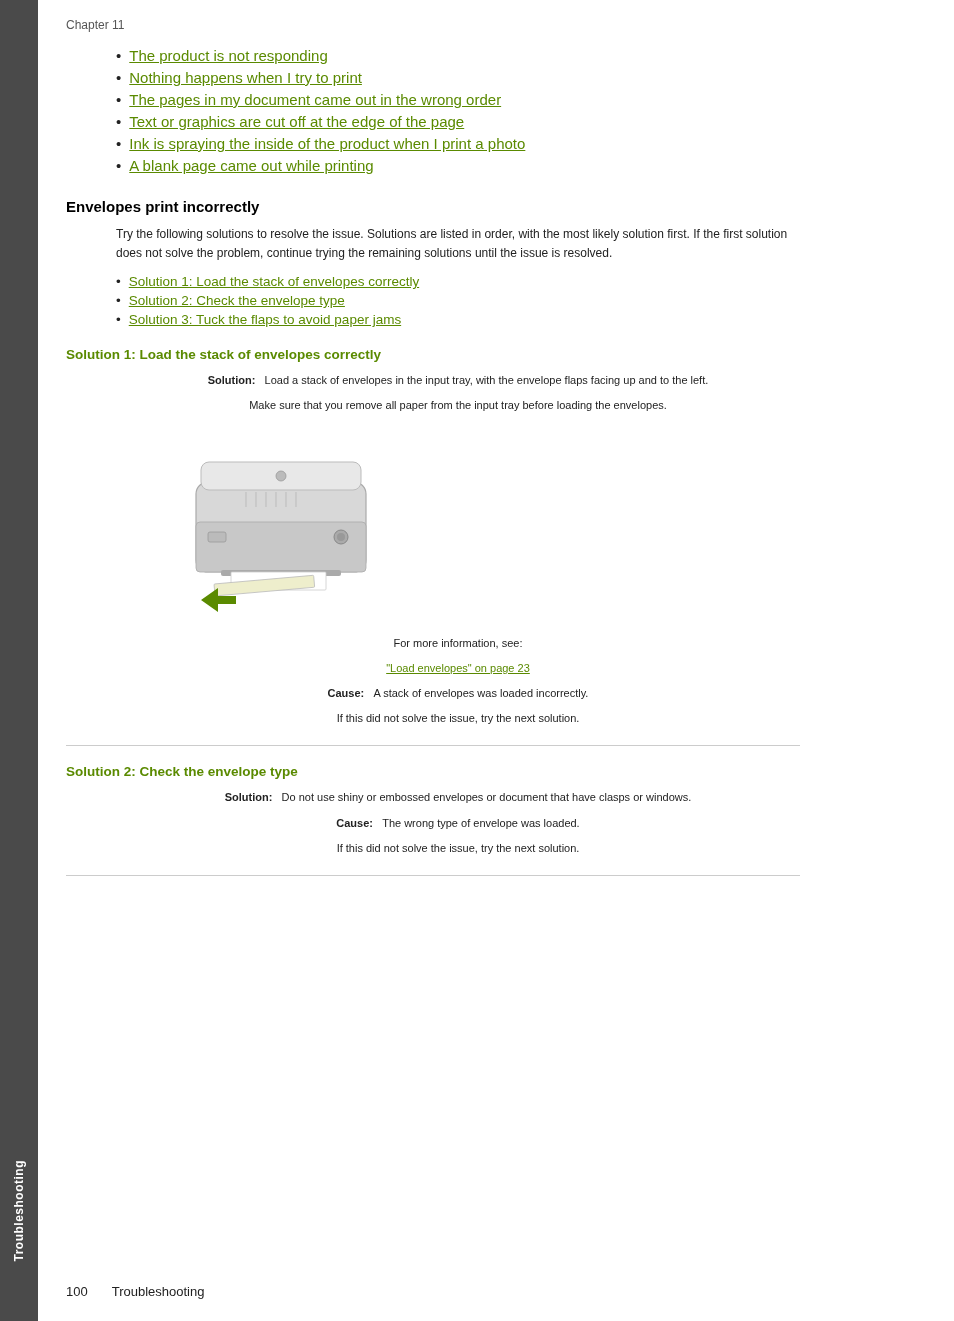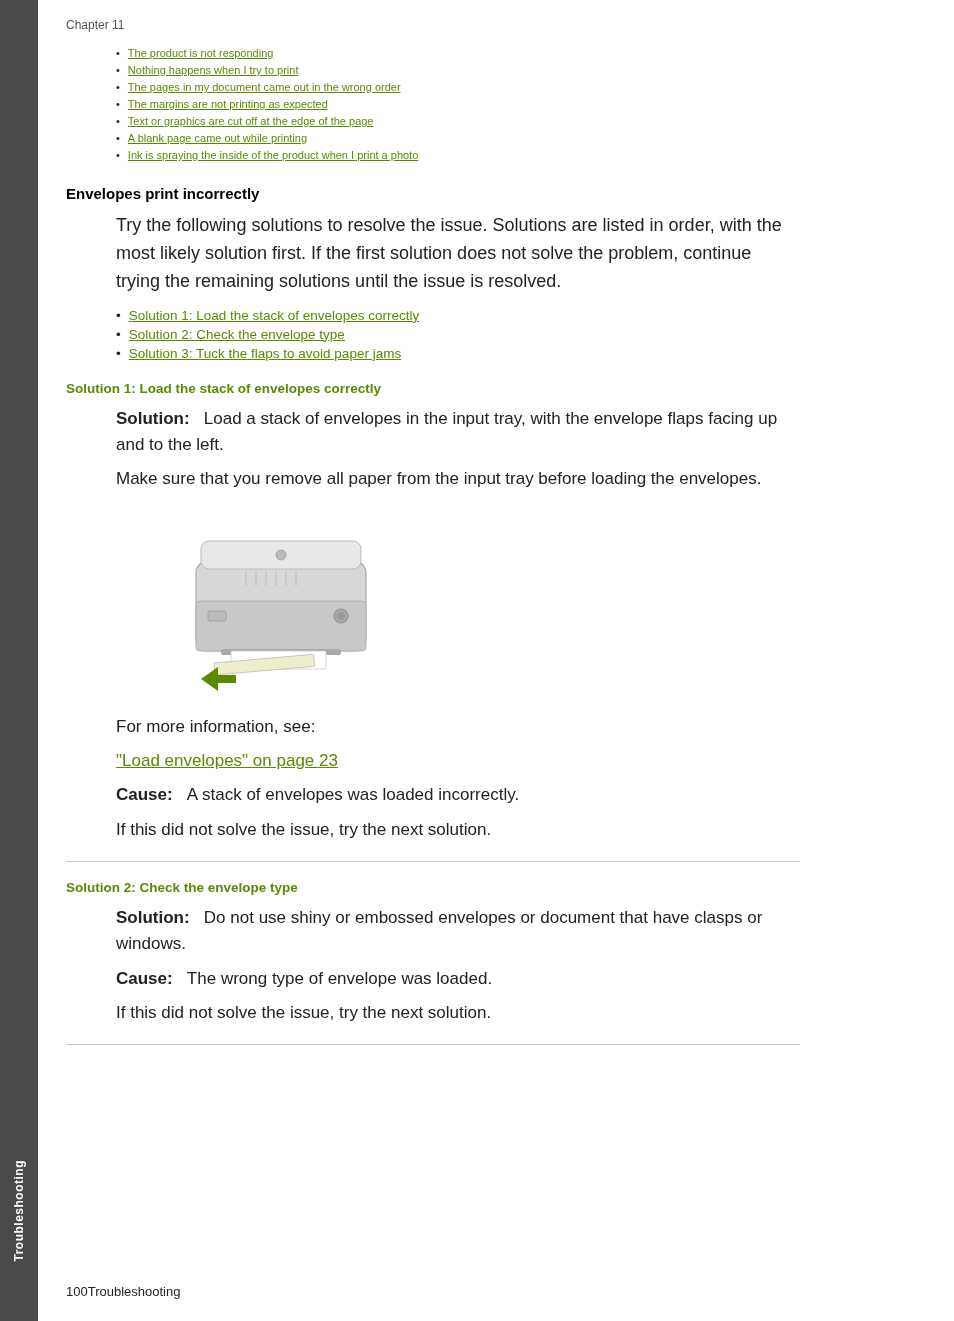--- a/index.html
+++ b/index.html
@@ -58,21 +58,21 @@
     .toc-list {
       list-style: none;
       margin-left: 50px;
       margin-bottom: 24px;
     }
 
     .toc-list li {
       display: flex;
       align-items: flex-end;
       margin-bottom: 4px;
-      font-size: 11px;
+      font-size: 15px;
     }
 
     .toc-list li::before {
       content: "•";
       color: #222;
       margin-right: 8px;
       flex-shrink: 0;
       margin-top: 1px;
     }
 
@@ -84,21 +84,21 @@
 
     
     .section-heading {
       color: #000000;
       font-size: 15px;
       font-weight: bold;
       margin-bottom: 10px;
     }
 
     .section-intro {
-      font-size: 18px;
+      font-size: 12px;
       line-height: 1.55;
       margin-bottom: 12px;
       margin-left: 50px;
     }
 
     .sub-toc-list {
       list-style: none;
       margin-left: 50px;
       margin-bottom: 20px;
     }
@@ -133,23 +133,24 @@
       font-weight: bold;
       margin-bottom: 10px;
     }
 
     .solution-body {
       margin-left: 50px;
       margin-bottom: 10px;
     }
 
     .solution-body p {
-      font-size: 17px;
+      font-size: 11px;
       line-height: 1.55;
       margin-bottom: 8px;
+      text-align: center;
     }
 
     .bold-label {
       font-weight: bold;
     }
 
     .link-text {
       color: #5a8a00;
       text-decoration: underline;
       cursor: pointer;
@@ -177,21 +178,21 @@
 
     
     .page-footer {
       position: absolute;
       bottom: 22px;
       left: 28px;
       font-size: 13px;
       color: #222;
       display: flex;
       align-items: center;
-      gap: 0;
+      gap: 24px;
     }
 
     .page-number {
       font-size: 13px;
       color: #222;
     }
 
     .footer-label {
       font-size: 13px;
       color: #222;
@@ -214,30 +215,27 @@
       <li>
           <a>The product is not responding</a>
         </li>
       <li>
           <a>Nothing happens when I try to print</a>
         </li>
       <li>
           <a>The pages in my document came out in the wrong order</a>
         </li>
       <li>
-          <a>The margins are not printing as expected</a>
-        </li>
-      <li>
           <a>Text or graphics are cut off at the edge of the page</a>
         </li>
       <li>
+          <a>Ink is spraying the inside of the product when I print a photo</a>
+        </li>
+      <li>
           <a>A blank page came out while printing</a>
-        </li>
-      <li>
-          <a>Ink is spraying the inside of the product when I print a photo</a>
         </li>
     </ul>
 
     <div class="section-heading">Envelopes print incorrectly</div>
 
     <p class="section-intro">Try the following solutions to resolve the issue. Solutions are listed in order, with the most likely solution first. If the first solution does not solve the problem, continue trying the remaining solutions until the issue is resolved.</p>
 
     <ul class="sub-toc-list">
       <li>
           <a>Solution 1: Load the stack of envelopes correctly</a>

